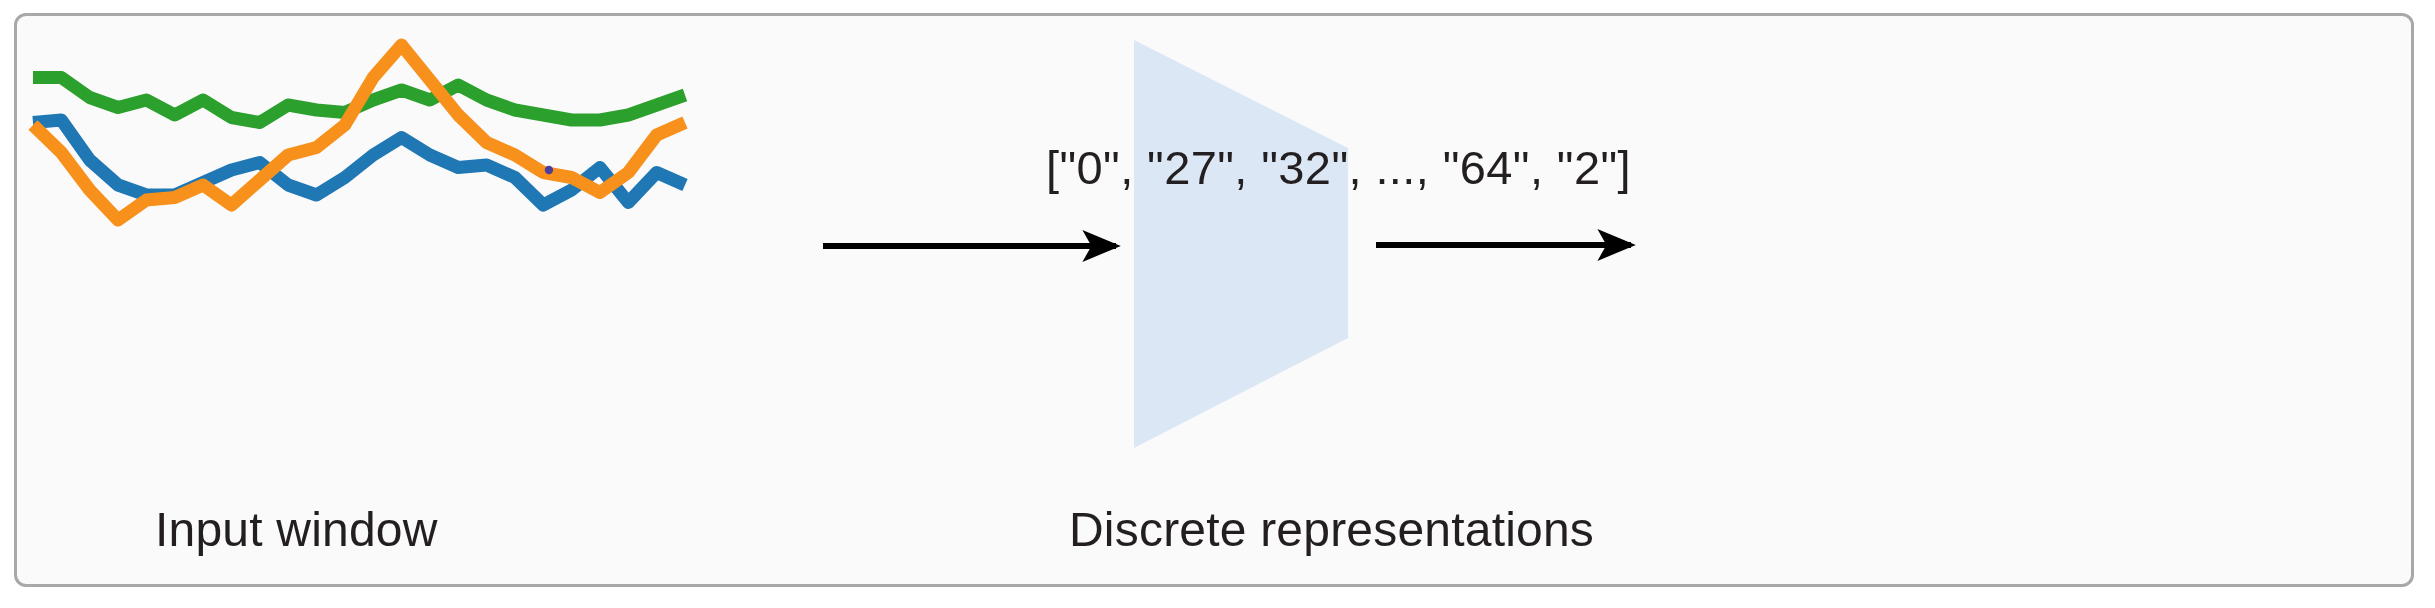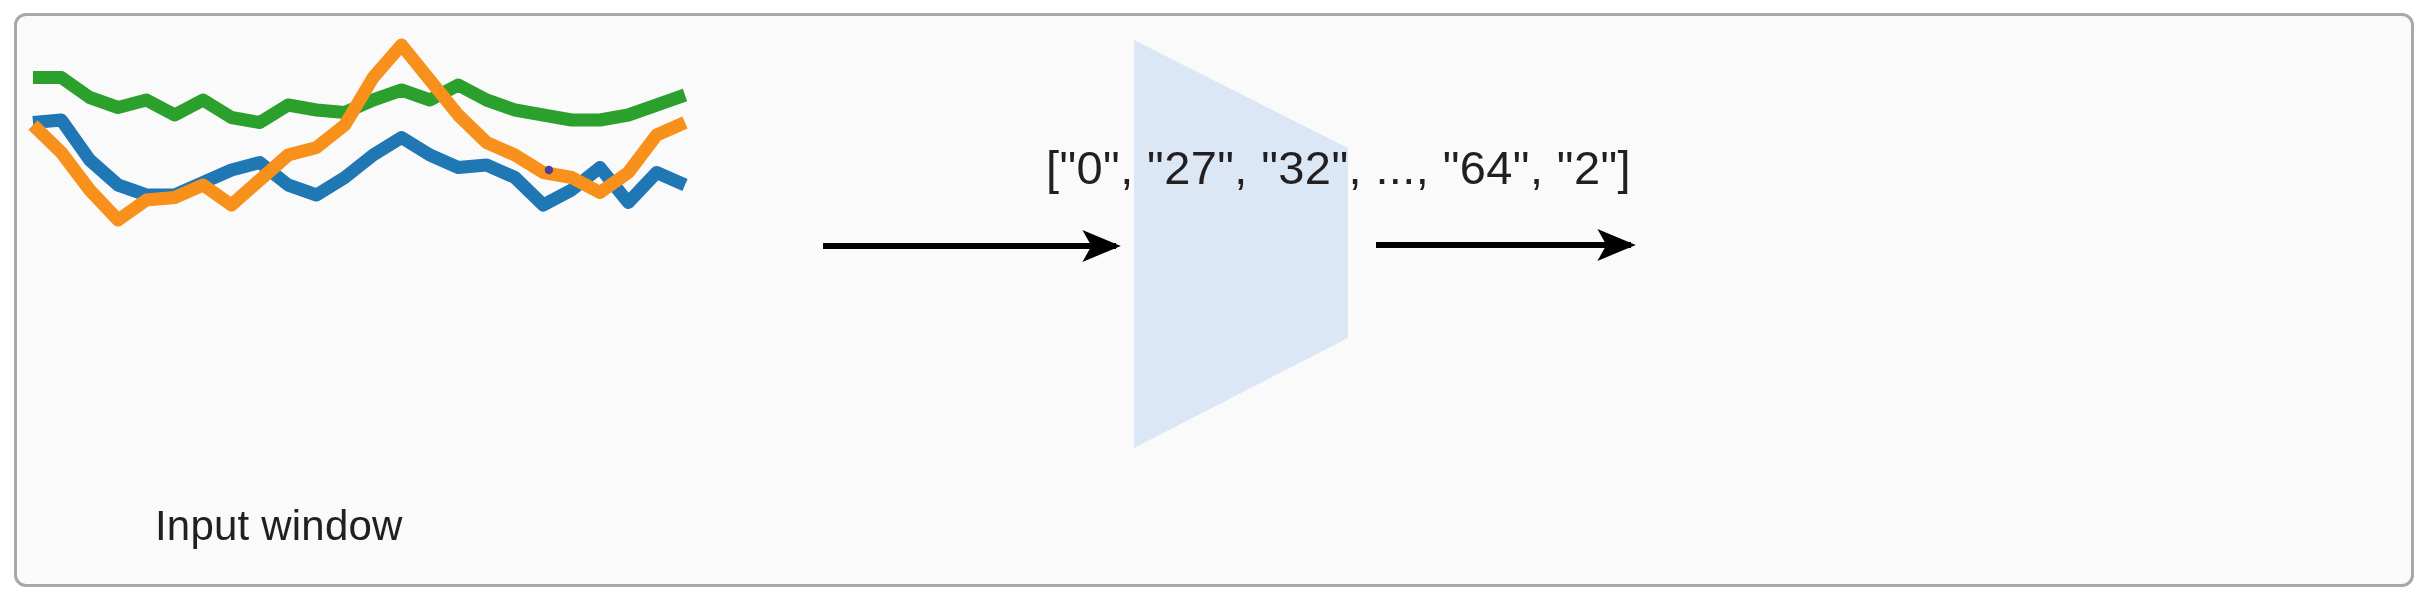--- a/index.html
+++ b/index.html
@@ -29,21 +29,21 @@
   .layer {
     position: absolute;
     left: 0;
     top: 0;
     width: 2435px;
     height: 608px;
   }
   .cap-label {
     position: absolute;
     color: #231f20;
-    font-size: 42px;
+    font-size: 48px;
     font-family: "Liberation Sans", sans-serif;
     white-space: nowrap;
     letter-spacing: 0.2px;
   }
   #label-input-window { left: 155px; top: 502px; }
   #label-discretization { left: 684px; top: 502px; }
   #label-discrete-repr { left: 1069px; top: 502px; }
   #tokens-text {
     position: absolute;
     left: 1046px;
@@ -84,14 +84,15 @@
     <line x1="823" y1="246" x2="1116" y2="246" stroke="#000000" stroke-width="6" marker-end="url(#arrowhead)"></line>
 
     <polygon points="1134,40 1348,148 1348,338 1134,448" fill="#dbe7f5"></polygon>
 
     <line x1="1376" y1="245" x2="1631" y2="245" stroke="#000000" stroke-width="6" marker-end="url(#arrowhead)"></line>
   </svg>
 
   <div id="tokens-text">["0", "27", "32", ..., "64", "2"]</div>
 
   <div class="cap-label" id="label-input-window">Input window</div>
+  <div class="cap-label" id="label-discrete-repr">Discrete representations</div>
 
 </div>
 
 </body></html>

